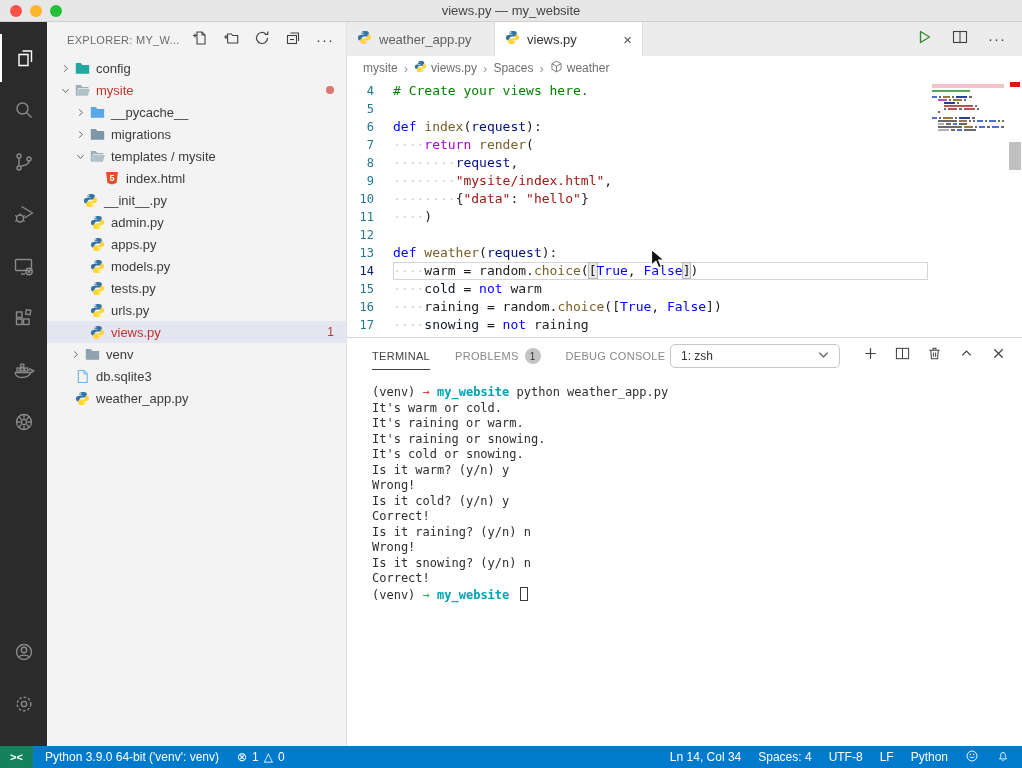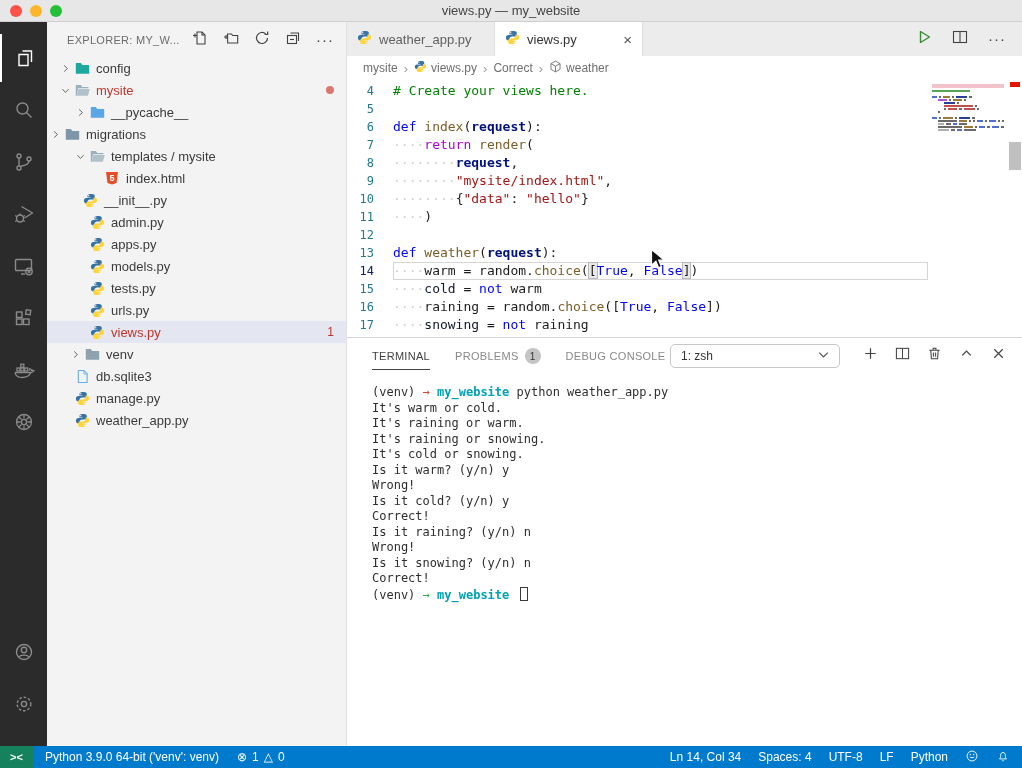--- a/index.html
+++ b/index.html
@@ -57,21 +57,21 @@
   .bc-item svg, .bc-item .ficon-s { width:13px; height:13px; }
 
   
   .codearea { height:257px; position:relative; overflow:hidden; font-family:"DejaVu Sans Mono", monospace; font-size:13px; line-height:18px; padding-top:2px; flex:none; }
   .cl { display:flex; height:18px; padding-right:94px; }
   .ln { width:46px; text-align:right; padding-right:19px; color:#237893; font-size:12px; flex:none; }
   .cl.cur .ln { color:#0b216f; }
   .ct { flex:1; white-space:pre; color:#1b1b1b; }
   .cl.cur .ct { box-shadow:inset 0 0 0 1px #d5d5d5; }
   .tk-comment{color:#008000;} .tk-keyword{color:#0000ff;} .tk-control{color:#af00db;}
-  .tk-function{color:#795e26;} .tk-param{color:#001080;font-weight:bold;} .tk-string{color:#a31515;}
+  .tk-function{color:#795e26;} .tk-param{color:#001080;} .tk-string{color:#a31515;}
   .tk-plain{color:#1b1b1b;} .tk-dim{color:#0f172a;} .tk-ws{color:#cfcfcf;}
   .tk-bracket{color:#1b1b1b; background:#e9e9e9; box-shadow:0 0 0 1px #b9b9b9;}
 
   .minimap { position:absolute; top:4px; right:16px; width:74px; }
   .mm-hl { height:4px; width:72px; background:rgba(228,120,140,.45); margin-bottom:2px; }
   .mm-row { height:2px; margin-bottom:1px; display:flex; }
   .mm-row div { height:2px; margin-right:2px; }
   .vscroll { position:absolute; top:0; right:0; width:14px; height:100%; }
   .vscroll .err { position:absolute; top:2px; left:2px; width:10px; height:5px; background:#e51400; }
   .vscroll .thumb { position:absolute; top:62px; left:1px; width:12px; height:28px; background:rgba(90,90,90,.38); }
@@ -255,21 +255,21 @@
               <path d="M5.5 2.5l6 5.5-6 5.5" fill="none" stroke="#646464" stroke-width="1.7"></path>
             </svg>
           </span>
           <span class="ficon">
             <svg width="15" height="13" viewBox="0 0 16 14">
               <path fill="#5aa7e8" d="M.8 1.2h5.4l1.6 1.9h7.4v9.6H.8z"></path>
             </svg>
           </span>
           <span class="tlabel">__pycache__</span>
         </div>
-        <div class="tree-row" style="">
+        <div class="tree-row" style="padding-left: 25px;">
           <span class="chev">
             <svg width="9" height="9" viewBox="0 0 16 16">
               <path d="M5.5 2.5l6 5.5-6 5.5" fill="none" stroke="#646464" stroke-width="1.7"></path>
             </svg>
           </span>
           <span class="ficon">
             <svg width="15" height="13" viewBox="0 0 16 14">
               <path fill="#7e97a8" d="M.8 1.2h5.4l1.6 1.9h7.4v9.6H.8z"></path>
             </svg>
           </span>
@@ -396,32 +396,20 @@
         </div>
         <div class="tree-row" style="padding-left: 10px;">
           <span class="chev"></span>
           <span class="ficon">
             <svg width="13" height="15" viewBox="0 0 14 16">
               <path fill="none" stroke="#6ab0ee" stroke-width="1.2" d="M2.5 1.5h6l3.5 3.5v9.5h-9.5z"></path>
               <path fill="none" stroke="#6ab0ee" d="M8.5 1.5v3.8h3.8"></path>
             </svg>
           </span>
           <span class="tlabel">db.sqlite3</span>
-        </div>
-        <div class="tree-row" style="padding-left: 10px;">
-          <span class="chev"></span>
-          <span class="ficon">
-            <svg width="15" height="15" viewBox="0 0 16 16">
-              <path fill="#3572A5" d="M7.9 1.1c-1.9 0-3.1.8-3.1 2.2v1.6h3.3v.5H3.5C2.1 5.4 1 6.5 1 8.3s1.1 2.9 2.5 2.9h1.3V9.5C4.8 8.1 6 7 7.4 7h3c1.2 0 2.2-1 2.2-2.2V3.3c0-1.4-1.2-2.2-3.1-2.2z"></path>
-              <path fill="#FFD43B" d="M8.1 14.9c1.9 0 3.1-.8 3.1-2.2v-1.6H7.9v-.5h4.6c1.4 0 2.5-1.1 2.5-2.9S13.9 4.8 12.5 4.8h-1.3v1.7c0 1.4-1.2 2.5-2.6 2.5h-3c-1.2 0-2.2 1-2.2 2.2v1.5c0 1.4 1.2 2.2 3.1 2.2h1.6z"></path>
-              <circle cx="6.1" cy="2.9" r=".7" fill="#fff"></circle>
-              <circle cx="9.9" cy="13.1" r=".7" fill="#fff"></circle>
-            </svg>
-          </span>
-          <span class="tlabel">manage.py</span>
         </div>
         <div class="tree-row" style="padding-left: 10px;">
           <span class="chev"></span>
           <span class="ficon">
             <svg width="15" height="15" viewBox="0 0 16 16">
               <path fill="#3572A5" d="M7.9 1.1c-1.9 0-3.1.8-3.1 2.2v1.6h3.3v.5H3.5C2.1 5.4 1 6.5 1 8.3s1.1 2.9 2.5 2.9h1.3V9.5C4.8 8.1 6 7 7.4 7h3c1.2 0 2.2-1 2.2-2.2V3.3c0-1.4-1.2-2.2-3.1-2.2z"></path>
               <path fill="#FFD43B" d="M8.1 14.9c1.9 0 3.1-.8 3.1-2.2v-1.6H7.9v-.5h4.6c1.4 0 2.5-1.1 2.5-2.9S13.9 4.8 12.5 4.8h-1.3v1.7c0 1.4-1.2 2.5-2.6 2.5h-3c-1.2 0-2.2 1-2.2 2.2v1.5c0 1.4 1.2 2.2 3.1 2.2h1.6z"></path>
               <circle cx="6.1" cy="2.9" r=".7" fill="#fff"></circle>
               <circle cx="9.9" cy="13.1" r=".7" fill="#fff"></circle>
             </svg>
@@ -474,21 +462,21 @@
           <span><svg width="15" height="15" viewBox="0 0 16 16">
               <path fill="#3572A5" d="M7.9 1.1c-1.9 0-3.1.8-3.1 2.2v1.6h3.3v.5H3.5C2.1 5.4 1 6.5 1 8.3s1.1 2.9 2.5 2.9h1.3V9.5C4.8 8.1 6 7 7.4 7h3c1.2 0 2.2-1 2.2-2.2V3.3c0-1.4-1.2-2.2-3.1-2.2z"></path>
               <path fill="#FFD43B" d="M8.1 14.9c1.9 0 3.1-.8 3.1-2.2v-1.6H7.9v-.5h4.6c1.4 0 2.5-1.1 2.5-2.9S13.9 4.8 12.5 4.8h-1.3v1.7c0 1.4-1.2 2.5-2.6 2.5h-3c-1.2 0-2.2 1-2.2 2.2v1.5c0 1.4 1.2 2.2 3.1 2.2h1.6z"></path>
               <circle cx="6.1" cy="2.9" r=".7" fill="#fff"></circle>
               <circle cx="9.9" cy="13.1" r=".7" fill="#fff"></circle>
             </svg></span>
           <span>views.py</span>
         </span>
         <span class="bc-sep">›</span>
         <span class="bc-item">
-          <span>Correct</span>
+          <span>Spaces</span>
         </span>
         <span class="bc-sep">›</span>
         <span class="bc-item">
           <span><svg width="13" height="13" viewBox="0 0 16 16">
               <path fill="none" stroke="#6f6f6f" stroke-width="1.1" d="M8 1.4l5.6 3.1v7L8 14.6l-5.6-3.1v-7zM2.4 4.5L8 7.6l5.6-3.1M8 7.6v7"></path>
             </svg></span>
           <span>weather</span>
         </span>
       </div>
 

